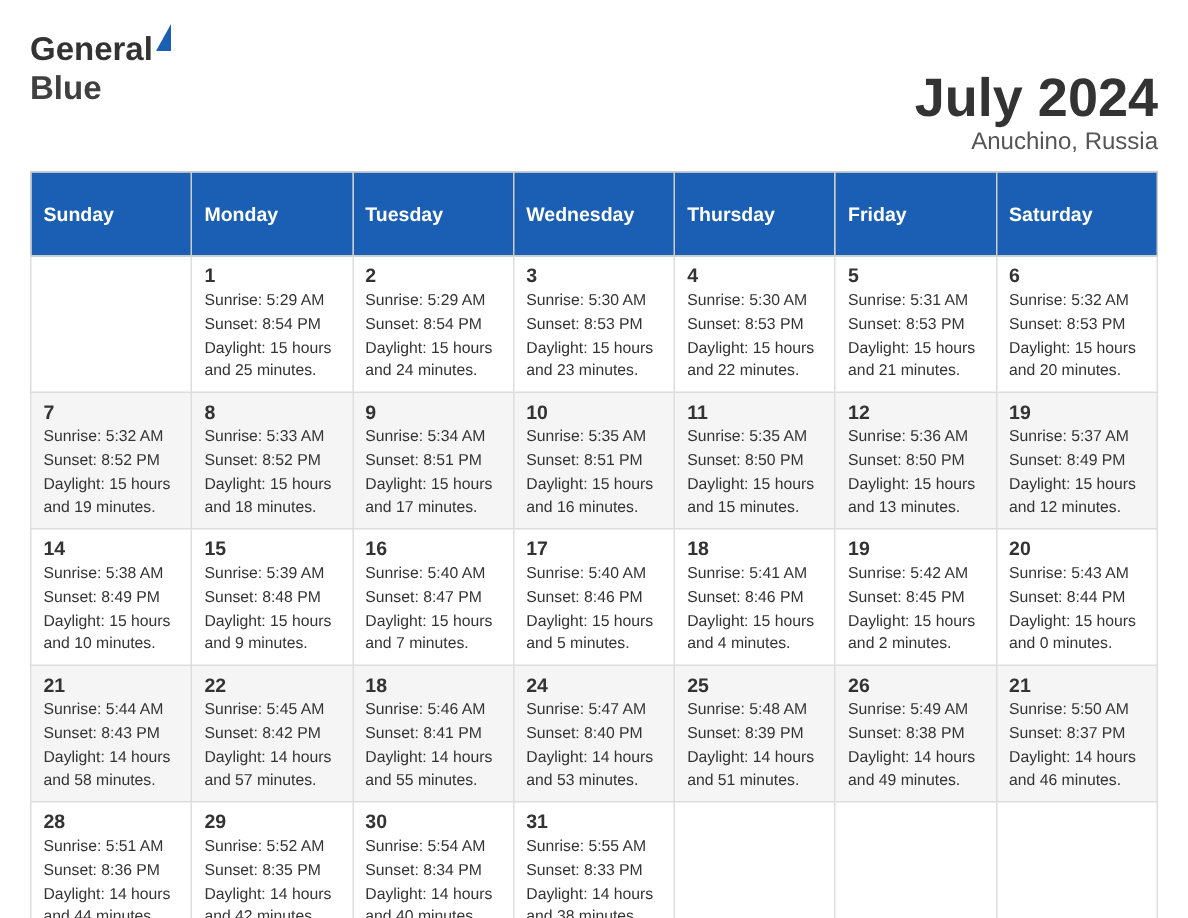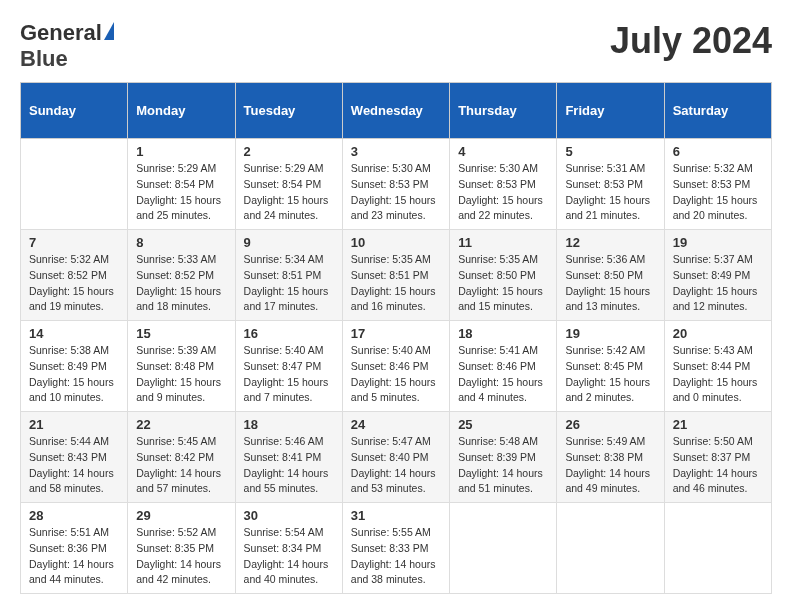--- a/index.html
+++ b/index.html
@@ -16,21 +16,21 @@
       align-items: flex-start;
       margin-bottom: 10px;
     }
     .logo {
       display: flex;
       flex-direction: column;
       align-items: flex-start;
     }
     .logo-text {
       display: flex;
-      align-items: center;
+      align-items: flex-start;
     }
     .logo-general {
       font-size: 22px;
       font-weight: bold;
       color: #333;
     }
     .logo-blue {
       font-size: 22px;
       font-weight: bold;
       color: #404040;
@@ -43,20 +43,21 @@
       margin-left: 2px;
       margin-top: -4px;
     }
     .title-section {
       text-align: right;
     }
     .month-title {
       font-size: 36px;
       font-weight: bold;
       color: #333;
+      margin-top: 24px;
     }
     .location {
       font-size: 16px;
       color: #555;
     }
     table {
       width: 100%;
       border-collapse: collapse;
       table-layout: fixed;
     }
@@ -102,20 +103,21 @@
 <div class="header">
   <div class="logo">
     <div class="logo-text">
       <span class="logo-general">General</span>
       <div class="logo-icon"></div>
     </div>
     <span class="logo-blue">Blue</span>
   </div>
   <div class="title-section">
     <div class="month-title">July 2024</div>
+    <div class="location">Anuchino, Russia</div>
   </div>
 </div>
 
 <table>
   <thead>
     <tr id="header-row">
         <th>Sunday</th>
         <th>Monday</th>
         <th>Tuesday</th>
         <th>Wednesday</th>

